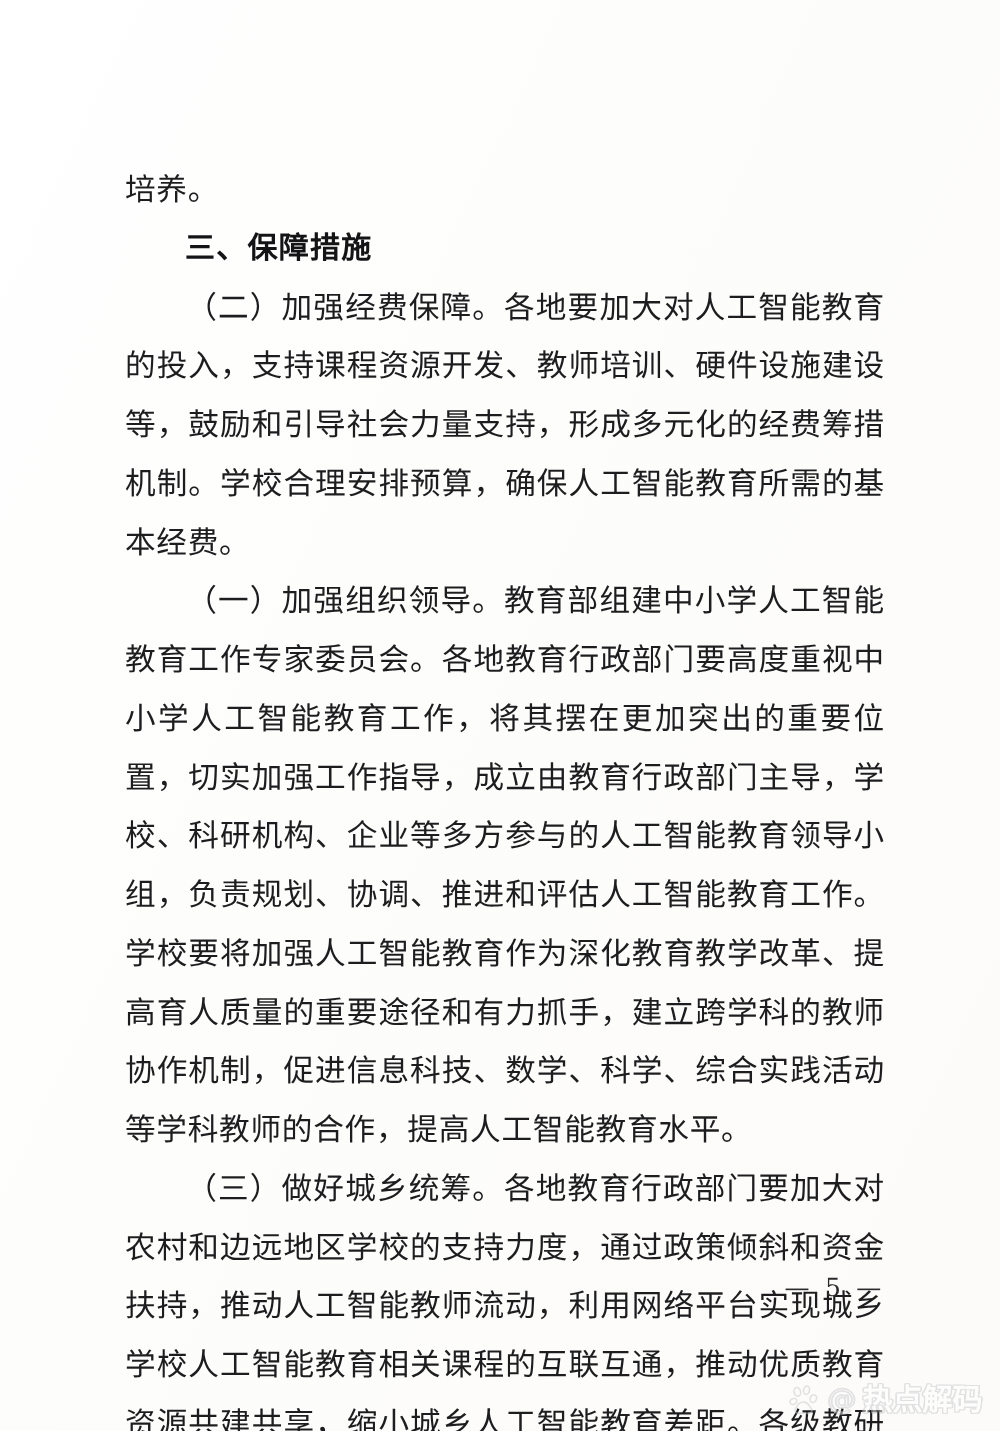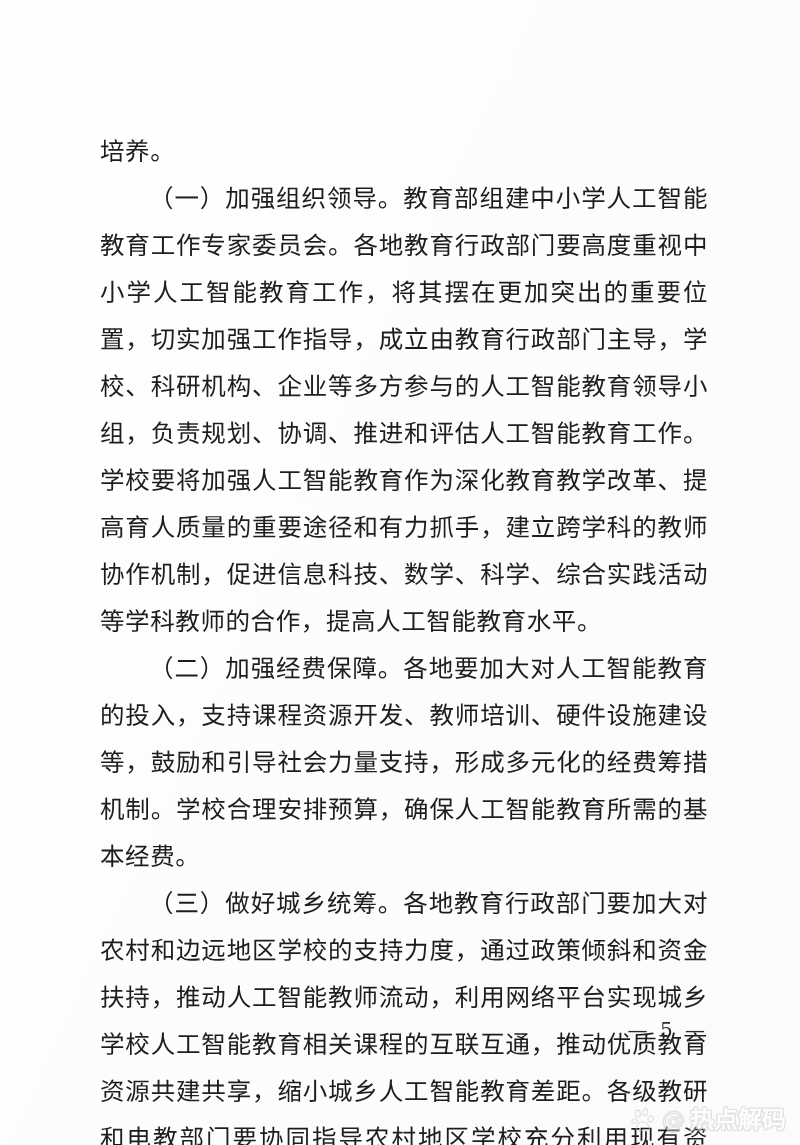--- a/index.html
+++ b/index.html
@@ -121,24 +121,25 @@
 <body>
 
 <div class="page">
 
   <div class="paper-texture"></div>
 
   <div class="content">
 
     <p class="para">培养。</p>
 
+    <h2 class="section-heading">三、保障措施</h2>
+
+    <p class="para para-indent">（二）加强经费保障。各地要加大对人工智能教育的投入，支持课程资源开发、教师培训、硬件设施建设等，鼓励和引导社会力量支持，形成多元化的经费筹措机制。学校合理安排预算，确保人工智能教育所需的基本经费。</p>
 
     <p class="para para-indent">（一）加强组织领导。教育部组建中小学人工智能教育工作专家委员会。各地教育行政部门要高度重视中小学人工智能教育工作，将其摆在更加突出的重要位置，切实加强工作指导，成立由教育行政部门主导，学校、科研机构、企业等多方参与的人工智能教育领导小组，负责规划、协调、推进和评估人工智能教育工作。学校要将加强人工智能教育作为深化教育教学改革、提高育人质量的重要途径和有力抓手，建立跨学科的教师协作机制，促进信息科技、数学、科学、综合实践活动等学科教师的合作，提高人工智能教育水平。</p>
-
-    <p class="para para-indent">（二）加强经费保障。各地要加大对人工智能教育的投入，支持课程资源开发、教师培训、硬件设施建设等，鼓励和引导社会力量支持，形成多元化的经费筹措机制。学校合理安排预算，确保人工智能教育所需的基本经费。</p>
 
     <p class="para para-indent">（三）做好城乡统筹。各地教育行政部门要加大对农村和边远地区学校的支持力度，通过政策倾斜和资金扶持，推动人工智能教师流动，利用网络平台实现城乡学校人工智能教育相关课程的互联互通，推动优质教育资源共建共享，缩小城乡人工智能教育差距。各级教研和电教部门要协同指导农村地区学校充分利用现有资源，创造条件开设人工智能相关的跨学科主题学习类课程，或通过在线教育等方式接入优质教学资源。城乡学校要开展</p>
 
   </div>
 
   <div class="page-number">— 5 —</div>
 
   <div class="watermark">
     <svg class="watermark-paw" viewBox="0 0 32 32">
       <g fill="none" stroke="#c9c9cc" stroke-width="1.6">

